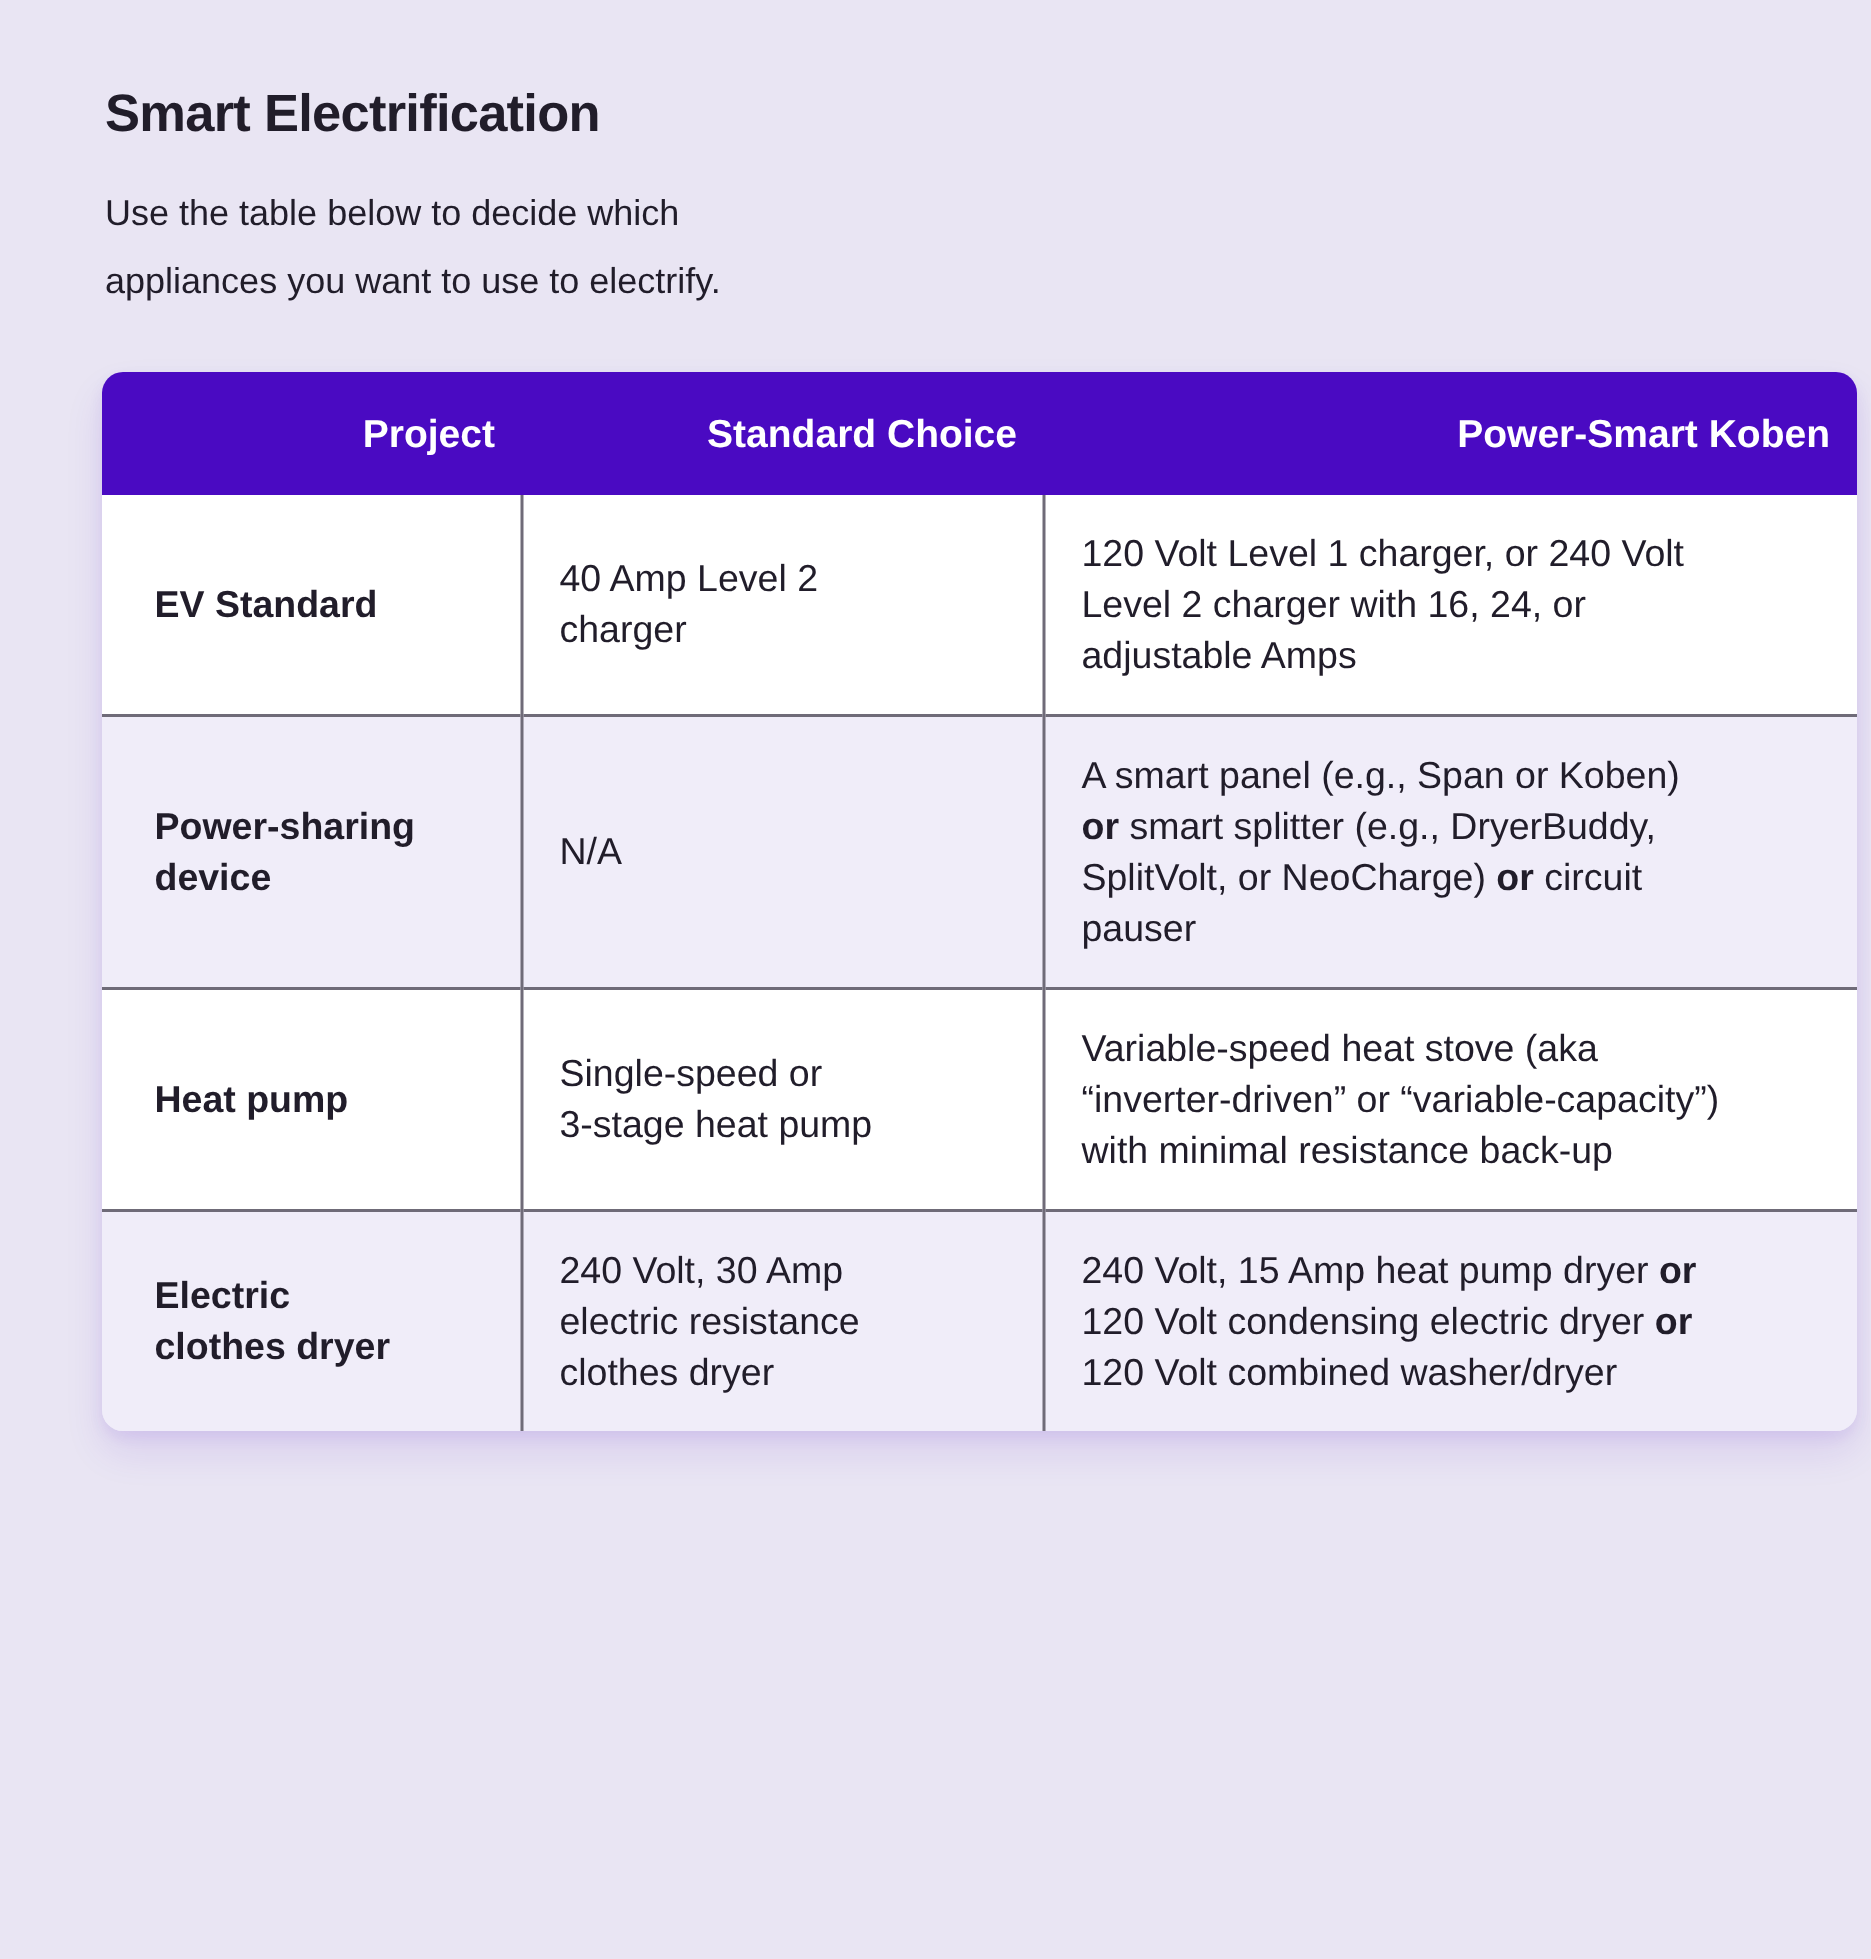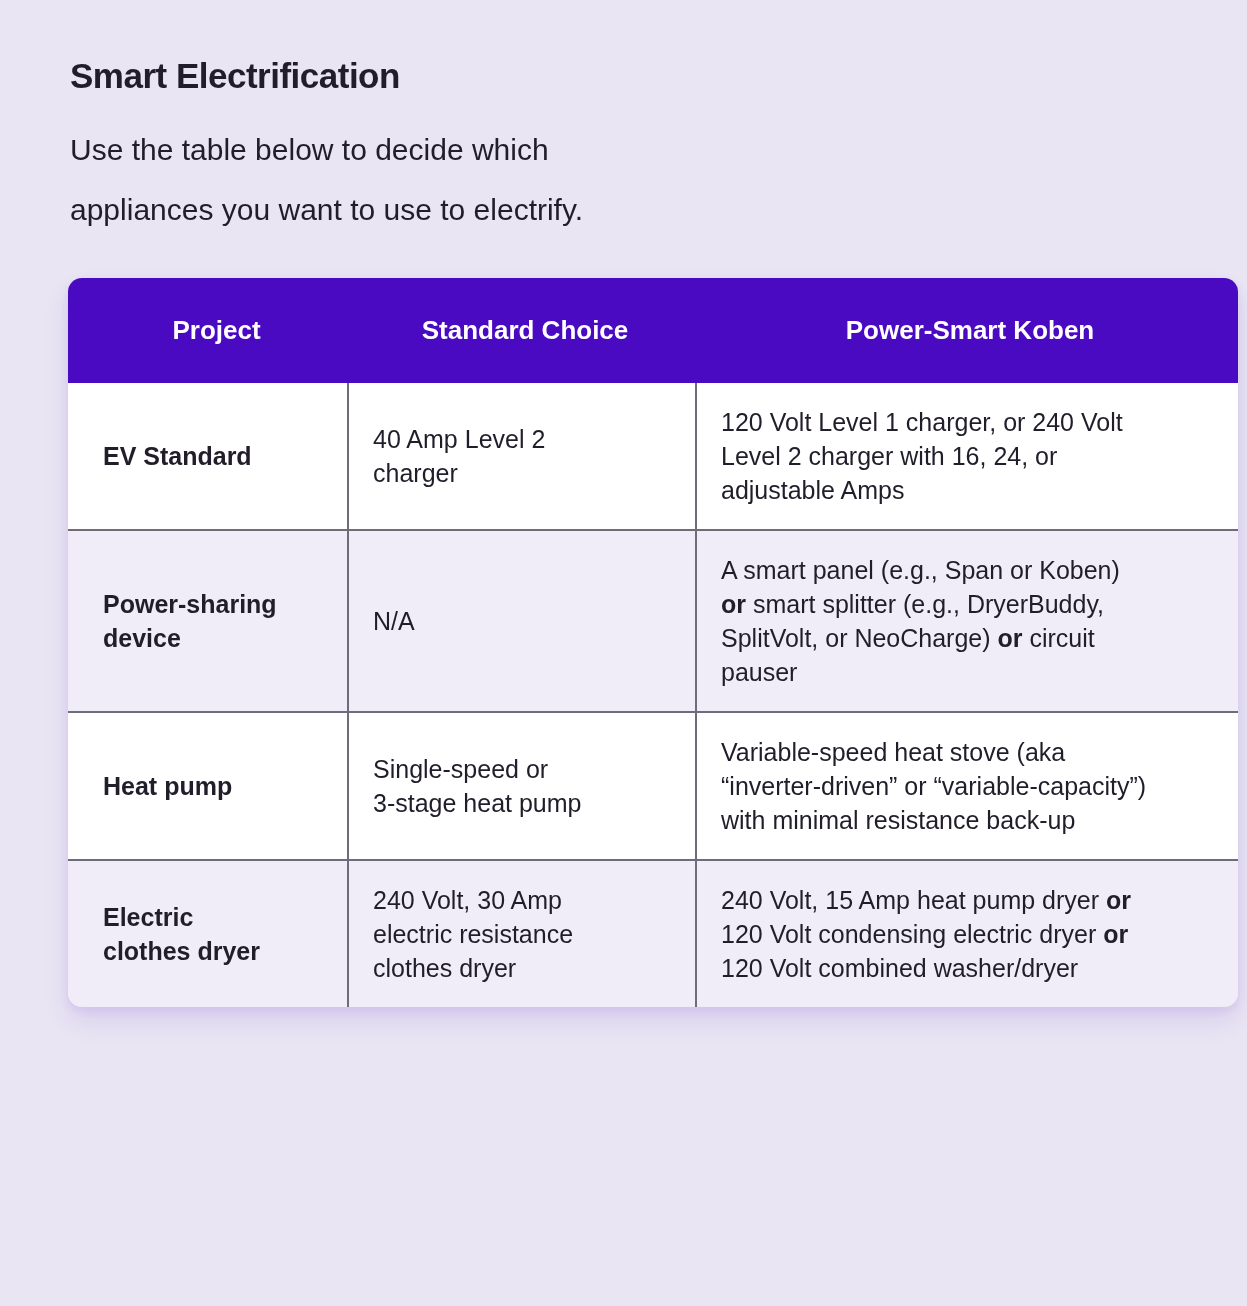--- a/index.html
+++ b/index.html
@@ -17,21 +17,21 @@
     background:var(--page-bg);
     font-family:"Liberation Sans", sans-serif;
     color:var(--ink);
   }
   .page{padding:36px 40px 0 40px;margin-left:28px;}
   .page-title{
     font-size:35px;font-weight:800;letter-spacing:-0.5px;
     margin:20px 0 24px 2px;
   }
   .page-subtitle{
-    font-size:30px;font-weight:500;line-height:60px;
+    font-size:24px;font-weight:500;line-height:45px;
     white-space:pre-line;
     margin:0 0 38px 2px;
   }
   .table-card{
     width:1170px;
     border-radius:14px;
     overflow:hidden;
     box-shadow:0 14px 26px rgba(74,10,194,0.10), 0 4px 10px rgba(74,10,194,0.07);
   }
   table{
@@ -39,22 +39,22 @@
     border-collapse:collapse;
     table-layout:fixed;
   }
   col.c1{width:280px;}
   col.c2{width:348px;}
   col.c3{width:542px;}
   thead th{
     background:var(--accent);
     color:var(--header-text);
     font-size:26px;font-weight:600;
-    text-align:center;vertical-align:middle;
-    height:105px;
+    text-align:right;vertical-align:middle;
+    height:82px;
     padding:0 18px 0 24px;
   }
   thead th:first-child{padding-left:35px;}
   tbody td{
     background:#FFFFFF;
     font-size:25px;line-height:34px;font-weight:400;
     vertical-align:middle;
     padding:22px 24px;
     white-space:pre-line;
     border-top:2px solid var(--grid);

